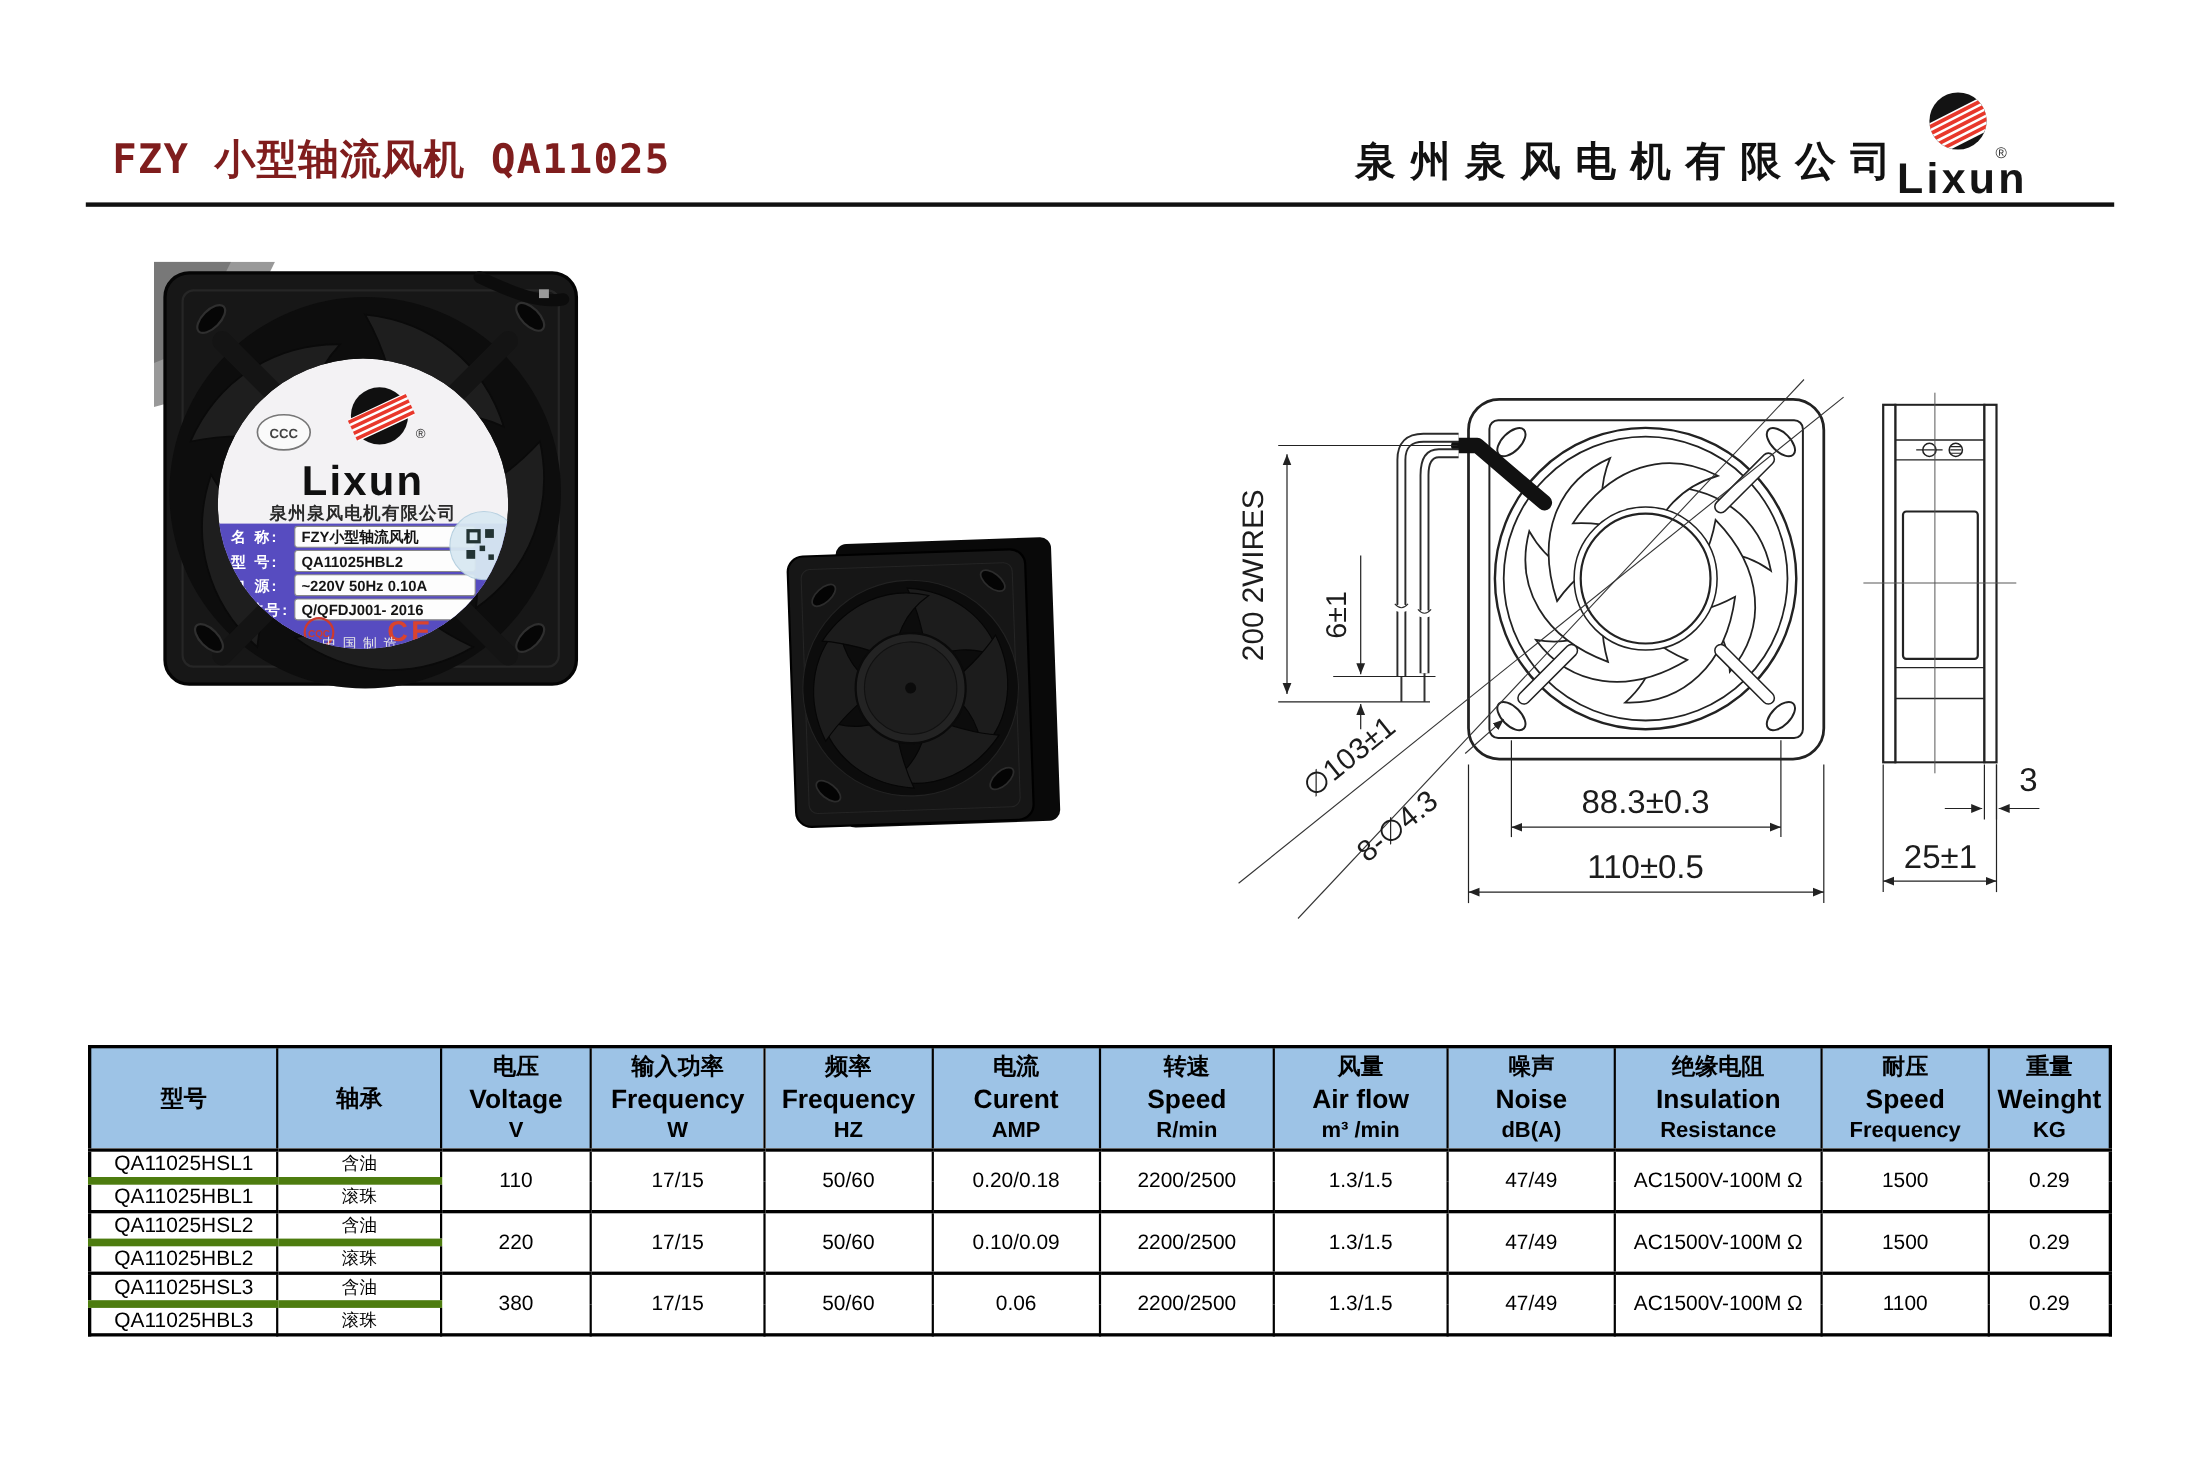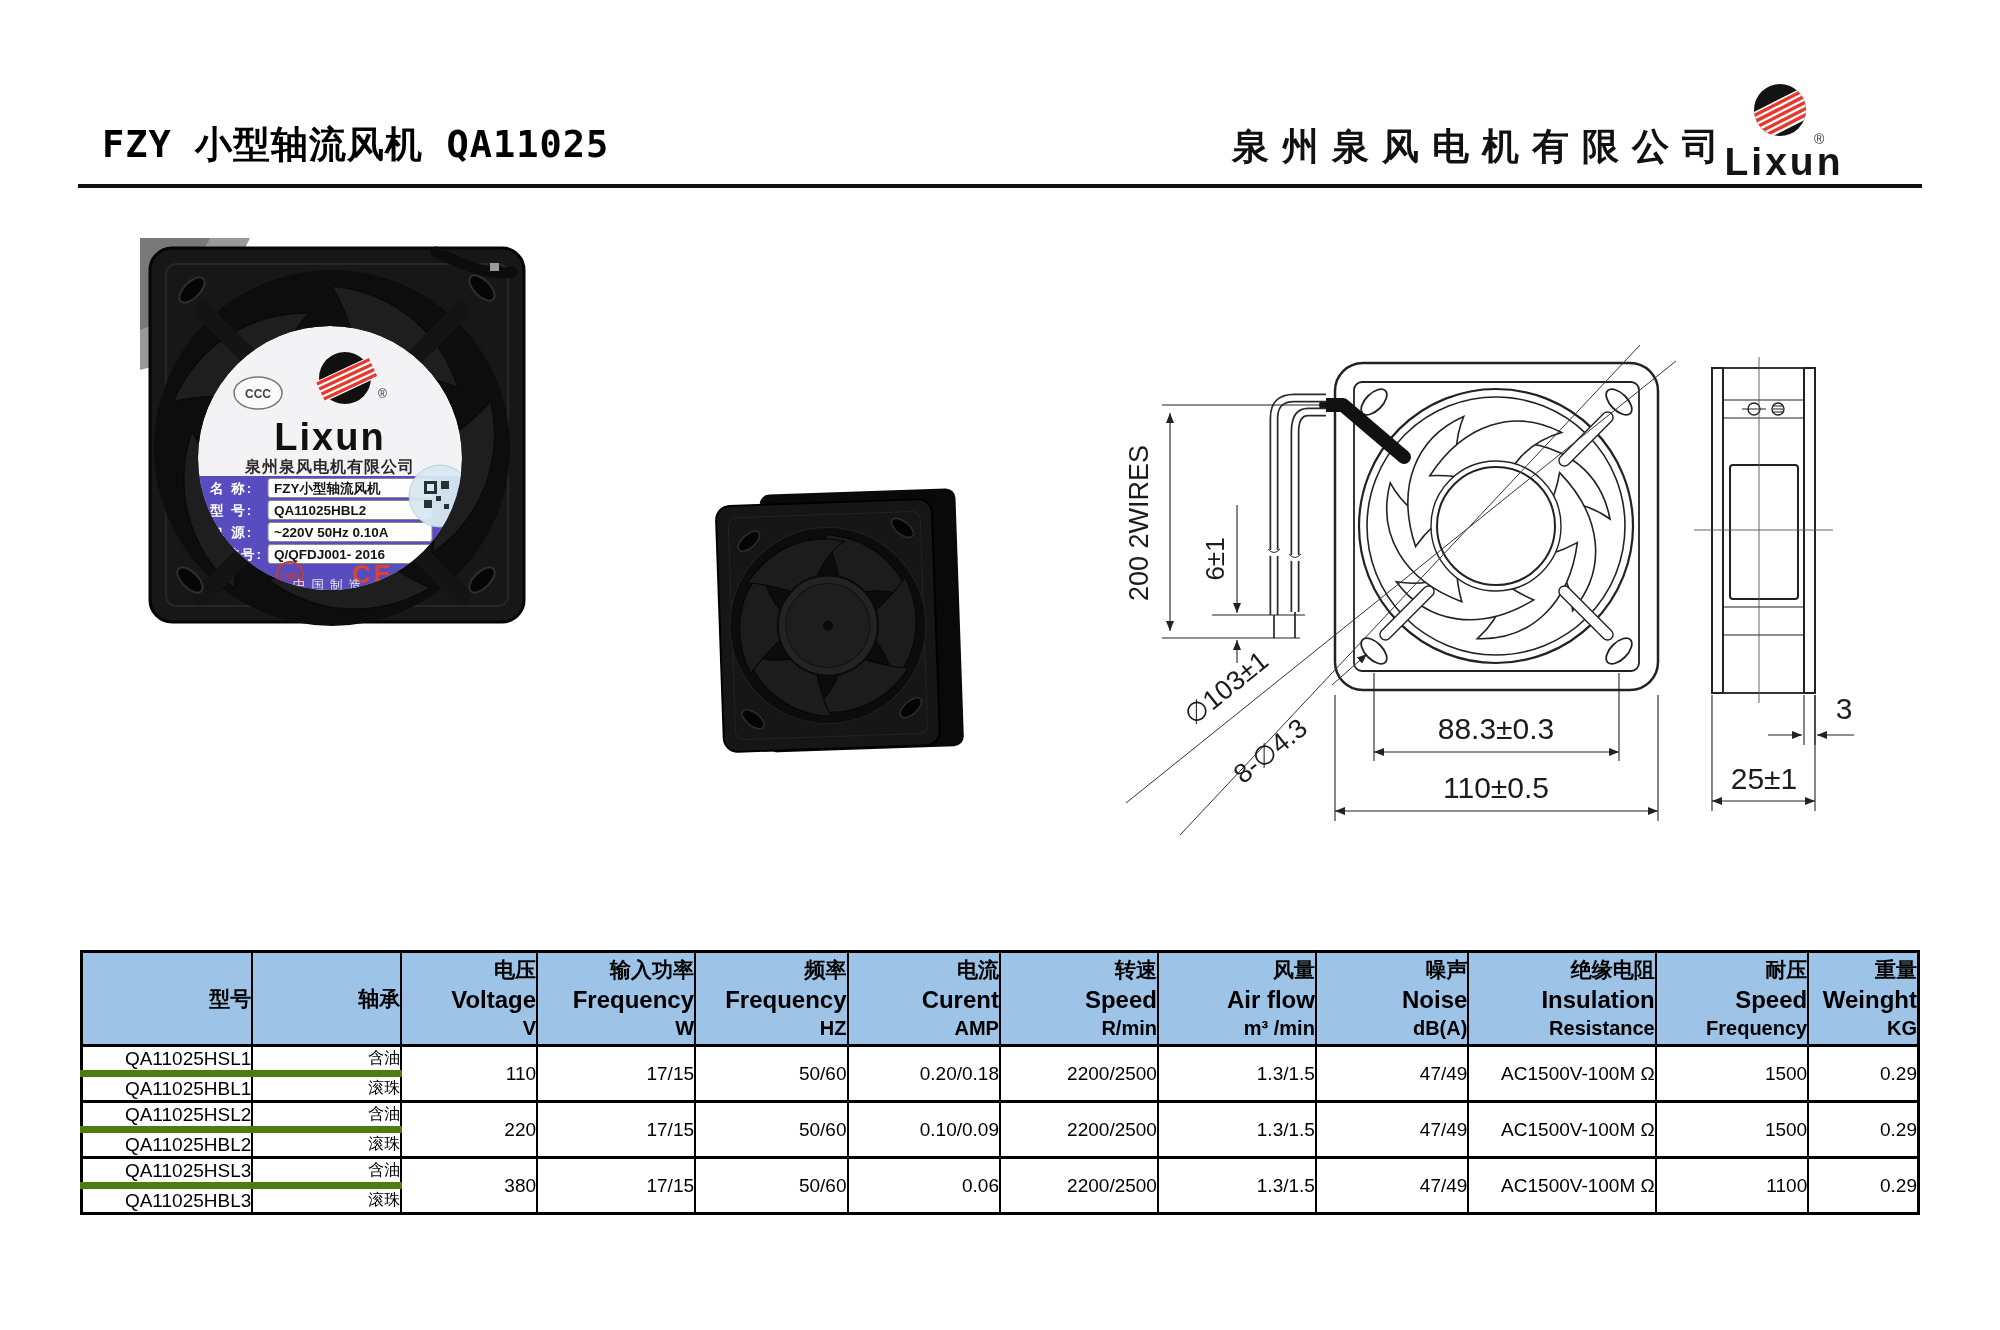--- a/index.html
+++ b/index.html
@@ -1,33 +1,33 @@
 <!DOCTYPE html>
 <html><head>
 <meta charset="utf-8">
 <style>
   html,body{margin:0;padding:0;background:#fff;}
   .sheet{position:relative;width:2000px;height:1330px;background:#ffffff;
          font-family:"Liberation Sans",sans-serif;color:#000;overflow:hidden;}
   
   .page-title{position:absolute;left:102px;top:120px;font-family:"DejaVu Sans Mono",monospace;
-              font-size:37px;font-weight:600;letter-spacing:1px;color:#000000;white-space:nowrap;}
+              font-size:37px;font-weight:600;letter-spacing:1px;color:#7f1d1d;white-space:nowrap;}
   .company-name{position:absolute;left:1232px;top:122px;font-size:37px;font-weight:600;
                 letter-spacing:13px;color:#111;white-space:nowrap;}
   .header-rule{position:absolute;left:78px;top:184px;width:1844px;height:4px;background:#111;}
   .brand-logo{position:absolute;left:1712px;top:70px;width:150px;height:112px;}
   
   .main-photo{position:absolute;left:140px;top:238px;width:392px;height:392px;}
   .small-photo{position:absolute;left:712px;top:482px;width:265px;height:295px;}
   .tech-drawing{position:absolute;left:880px;top:253px;width:1040px;height:607px;}
   .tech-drawing text{font-family:"Liberation Sans",sans-serif;fill:#1c1c1c;}
   
   .spec-table{position:absolute;left:80px;top:950px;width:1840px;border-collapse:collapse;
               table-layout:fixed;background:#fff;border:3px solid #000;}
-  .spec-table th,.spec-table td{border:2px solid #000;text-align:right;vertical-align:middle;
+  .spec-table th,.spec-table td{border:2px solid #000;text-align:center;vertical-align:middle;
               padding:0;overflow:hidden;white-space:nowrap;}
   .spec-table thead tr{height:94px;}
   .spec-table tbody tr{height:28px;}
   .spec-table thead th{background:#9DC3E6;font-weight:700;}
   .h-cn{font-size:21px;font-weight:700;line-height:30px;}
   .h-en{font-size:24px;font-weight:700;line-height:29px;}
   .h-unit{font-size:20px;font-weight:700;line-height:29px;}
   .spec-table tbody td{font-size:19px;}
   .spec-table td.c-bear{font-size:16px;}
   .spec-table tr.g-start td{border-top:3px solid #000;}

